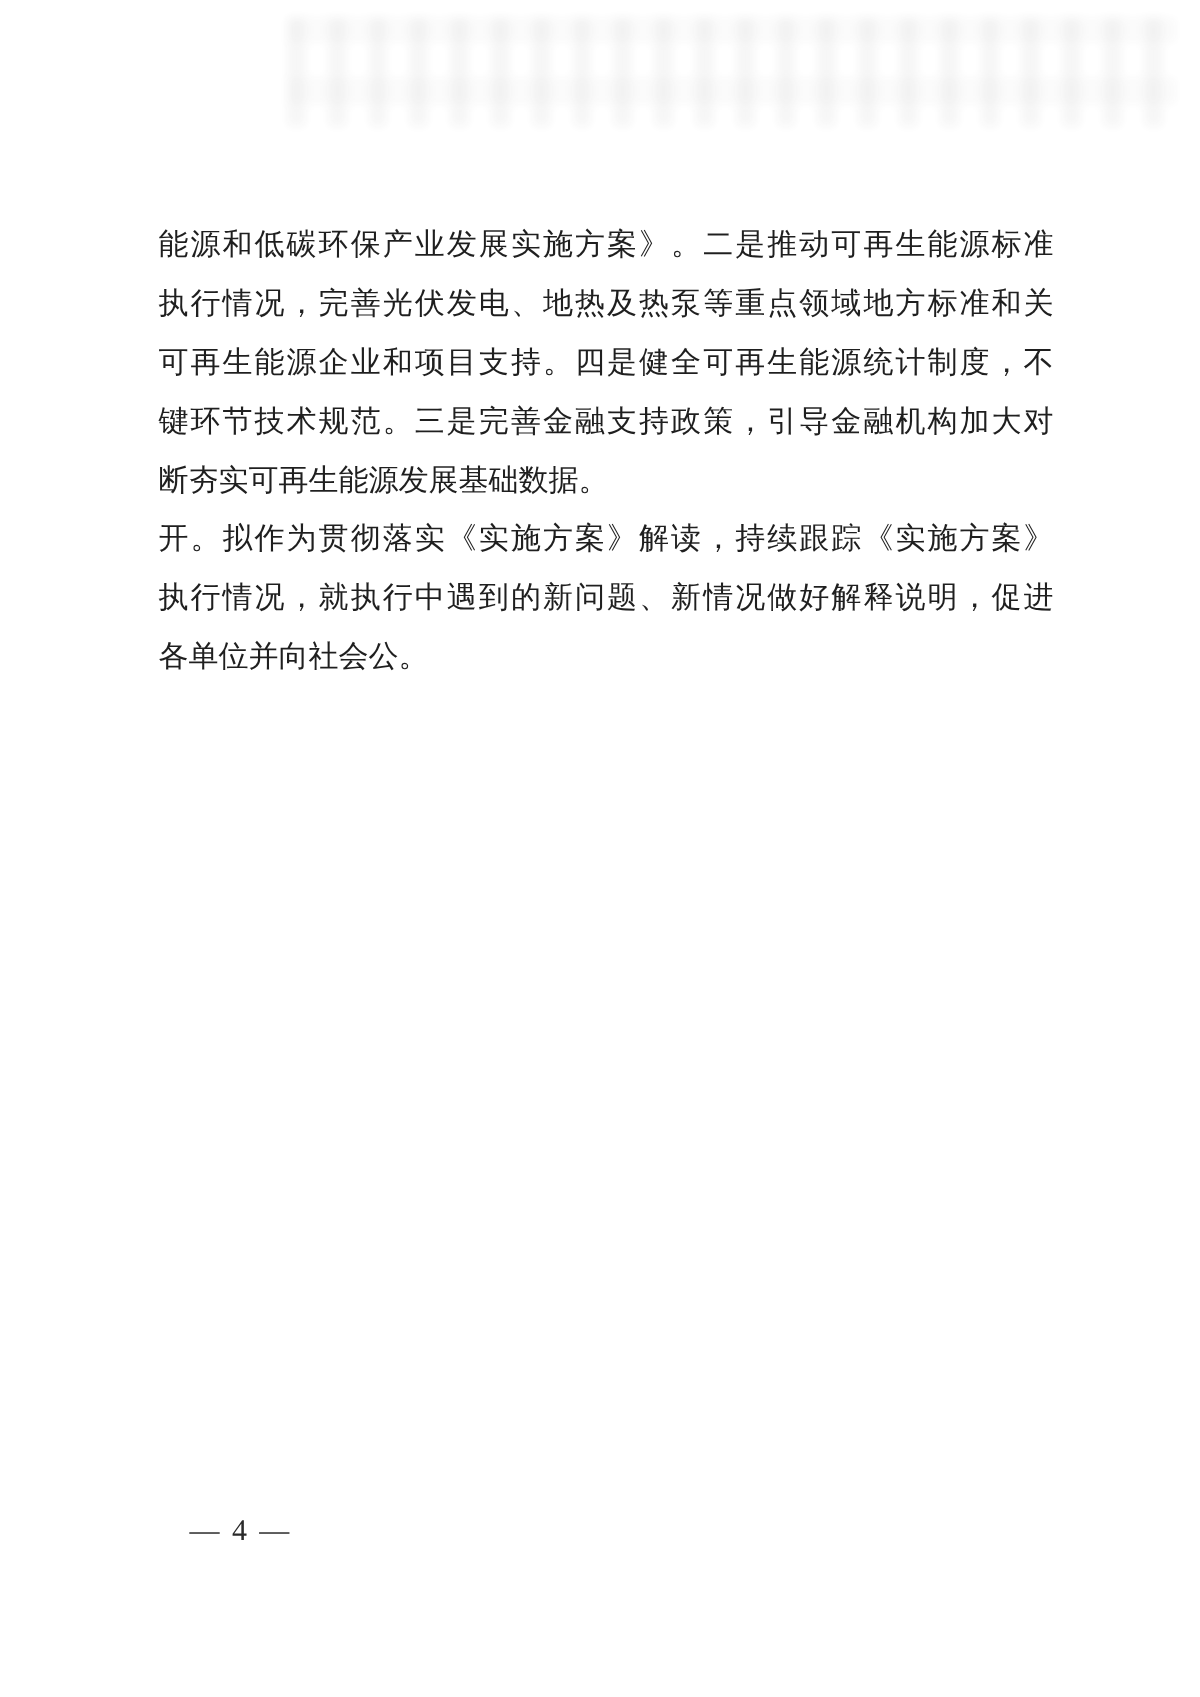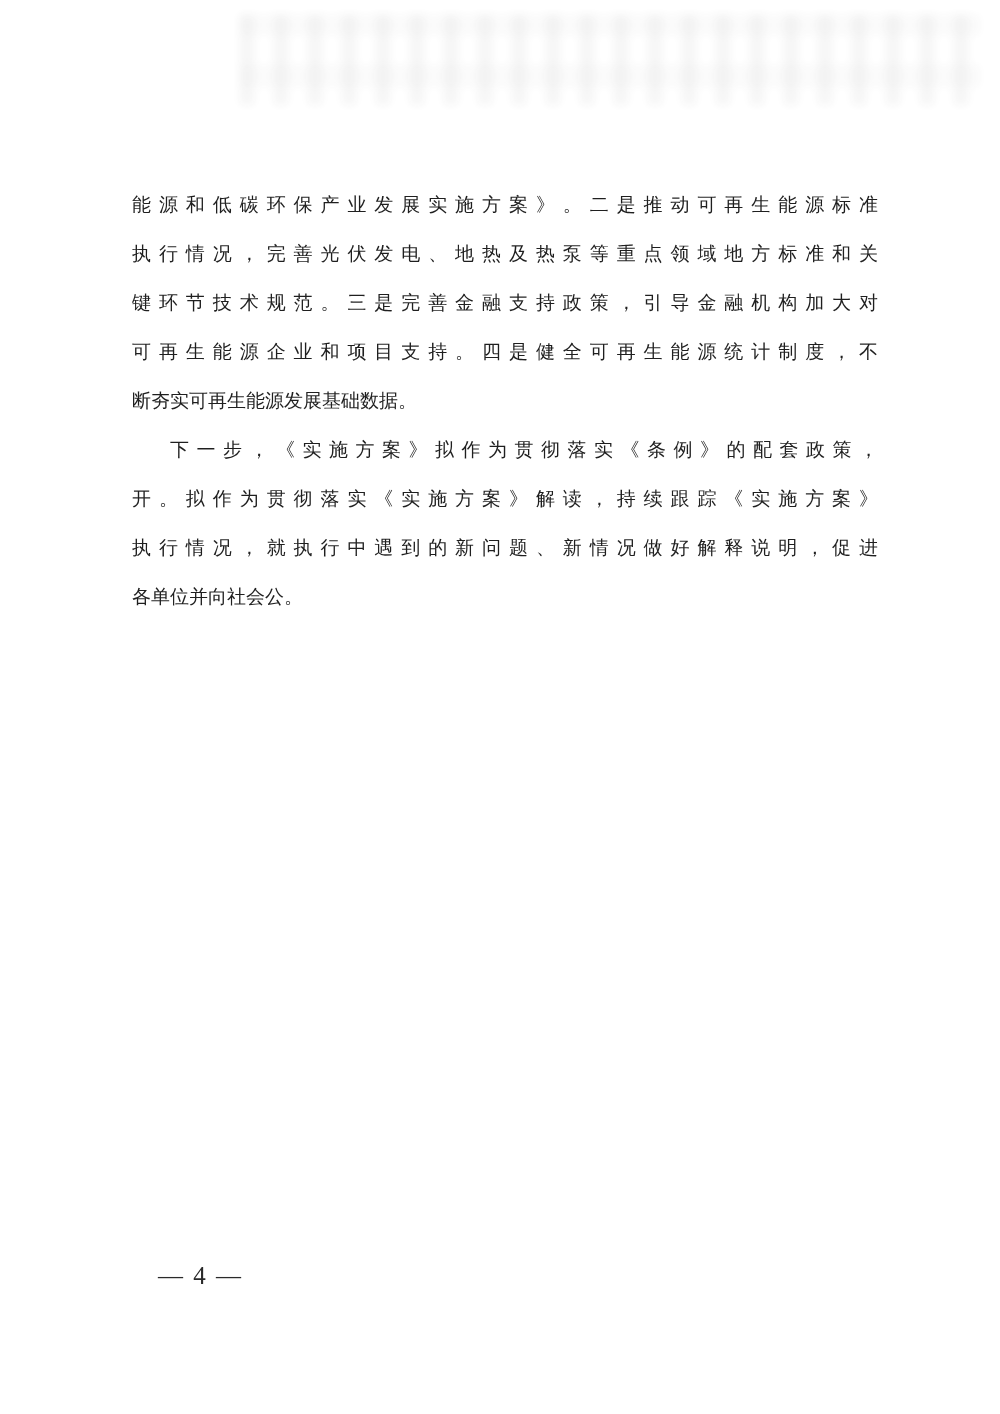--- a/index.html
+++ b/index.html
@@ -33,21 +33,21 @@
         rgba(0,0,0,0)       40px 52px);
     filter: blur(4px);
     opacity: 0.45;
     pointer-events: none;
   }
   .doc-body {
     position: absolute;
     left: 132px;
     top: 180px;
     width: 746px;
-    font-size: 19px;
+    font-size: 25px;
     line-height: 49px;
     letter-spacing: 0;
   }
   .line {
     text-align: justify;
     text-align-last: justify;
     white-space: nowrap;
   }
   .line.last {
     text-align: center;
@@ -69,24 +69,23 @@
 </head>
 <body>
 
 <div class="page">
 
   <div class="scan-artifact"></div>
 
   <div class="doc-body">
       <div class="line">能源和低碳环保产业发展实施方案》。二是推动可再生能源标准</div>
       <div class="line">执行情况，完善光伏发电、地热及热泵等重点领域地方标准和关</div>
+      <div class="line">可再生能源企业和项目支持。四是健全可再生能源统计制度，不</div>
       <div class="line">键环节技术规范。三是完善金融支持政策，引导金融机构加大对</div>
-      <div class="line">可再生能源企业和项目支持。四是健全可再生能源统计制度，不</div>
       <div class="line last">断夯实可再生能源发展基础数据。</div>
-      <div class="line indent">下一步，《实施方案》拟作为贯彻落实《条例》的配套政策，</div>
       <div class="line">开。拟作为贯彻落实《实施方案》解读，持续跟踪《实施方案》</div>
       <div class="line">执行情况，就执行中遇到的新问题、新情况做好解释说明，促进</div>
       <div class="line last">各单位并向社会公。</div>
     </div>
 
   <div class="page-footer">— 4 —</div>
 
 </div>
 
 </body></html>

